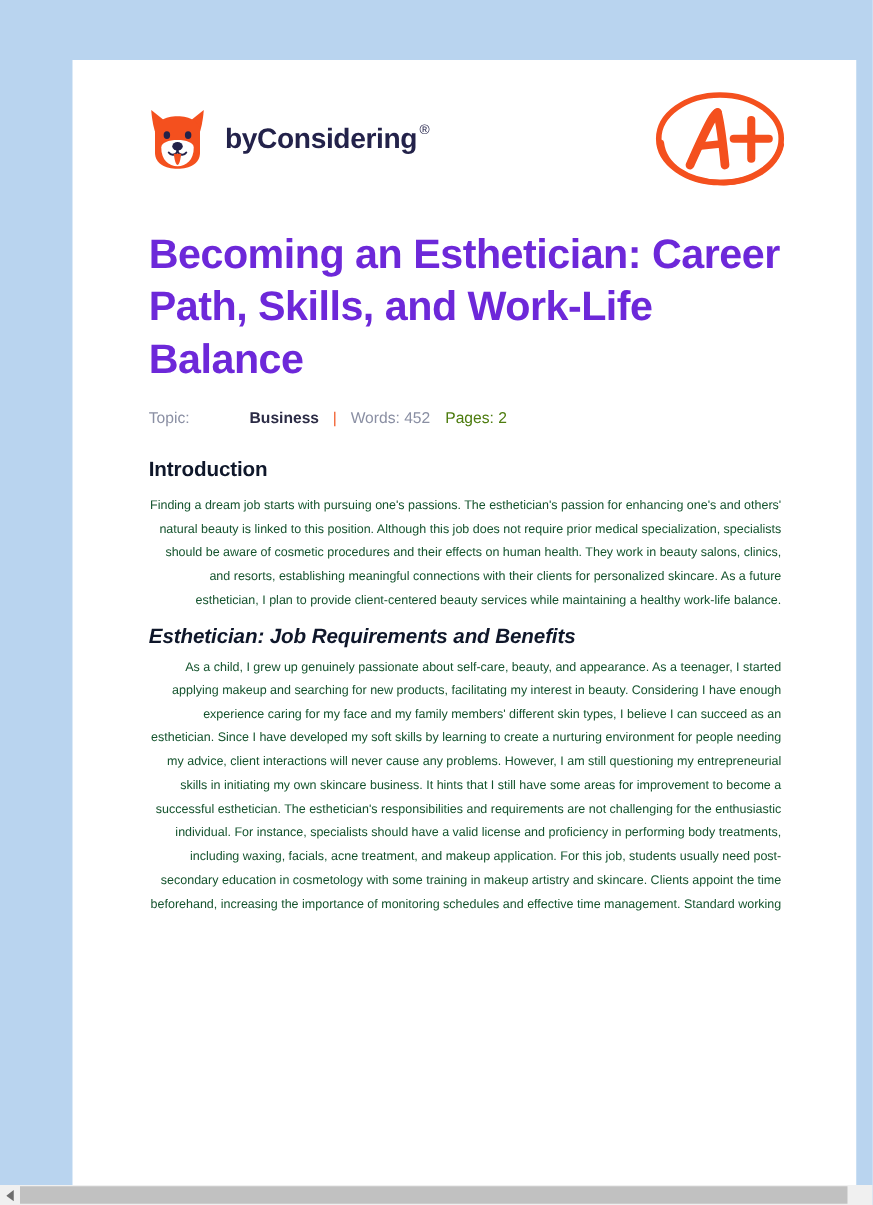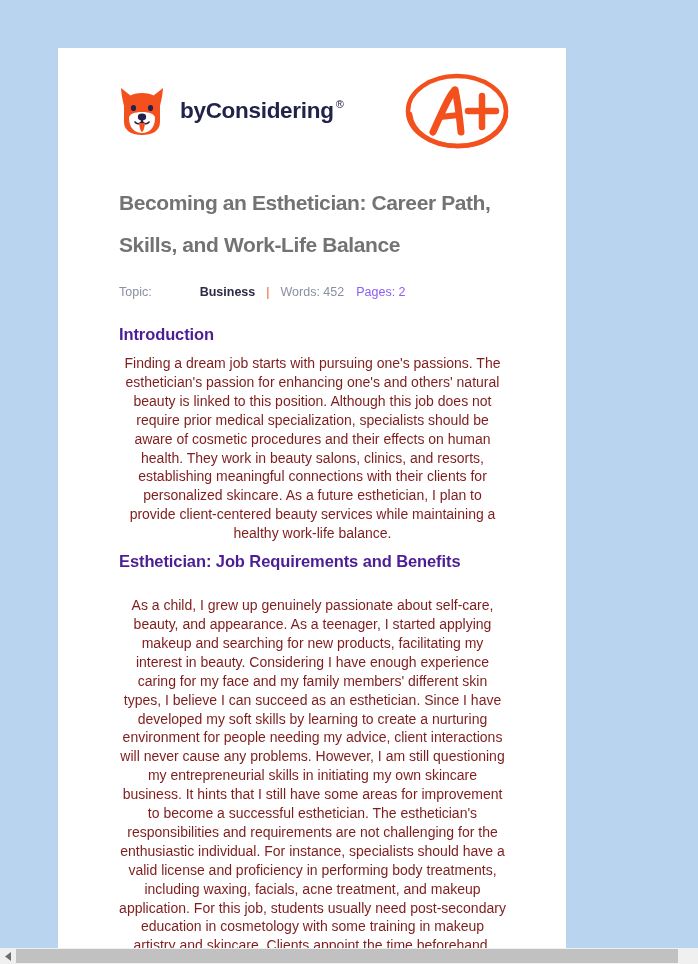--- a/index.html
+++ b/index.html
@@ -21,21 +21,21 @@
     height: 964px;
     background: #b9d4ef;
     overflow: hidden;
   }
 
   
   .sheet {
     position: absolute;
     left: 58px;
     top: 48px;
-    width: 508px;
+    width: 627px;
     height: 900px;
     background: #ffffff;
     overflow: hidden;
   }
 
   .sheet-inner {
     padding: 0 60px 0 61px;
   }
 
   
@@ -84,24 +84,24 @@
     width: 110px;
     height: 82px;
     flex: 0 0 auto;
     display: block;
     margin-right: -6px;
   }
 
   
   .doc-title {
     margin: 30px 0 0 0;
-    font-size: 21px;
+    font-size: 33px;
     line-height: 42px;
     font-weight: bold;
-    color: #737373;
+    color: #6d28d9;
     letter-spacing: -0.4px;
   }
 
   
   .meta-line {
     margin-top: 19px;
     font-size: 12.5px;
     color: #8a8fa3;
     display: flex;
     align-items: flex-end;
@@ -112,41 +112,42 @@
     color: #2b2b45;
     font-weight: bold;
     margin-left: 4px;
     padding-left: 44px;
   }
   .meta-sep {
     color: #f05a28;
     margin: 0 11px;
   }
   .meta-words { color: #8a8fa3; }
-  .meta-pages { color: #8b5cf6; margin-left: 12px; }
+  .meta-pages { color: #4d7c0f; margin-left: 12px; }
 
   
   .section-heading {
     font-size: 16.5px;
     font-weight: bold;
-    color: #4c1d95;
+    color: #0f172a;
     margin: 26px 0 10px 0;
     letter-spacing: -0.1px;
   }
   .section-heading.tight {
     margin-top: 9px;
-    margin-bottom: 25px;
+    margin-bottom: 7px;
+    font-style: italic;
   }
 
   .body-par {
-    font-size: 14px;
+    font-size: 10px;
     line-height: 18.9px;
-    color: #7f1d1d;
+    color: #14532d;
     margin: 0;
-    text-align: center;
+    text-align: right;
   }
 
   
   .hscrollbar {
     position: absolute;
     left: 0;
     bottom: 0;
     width: 698px;
     height: 16px;
     background: #f0f0f0;

